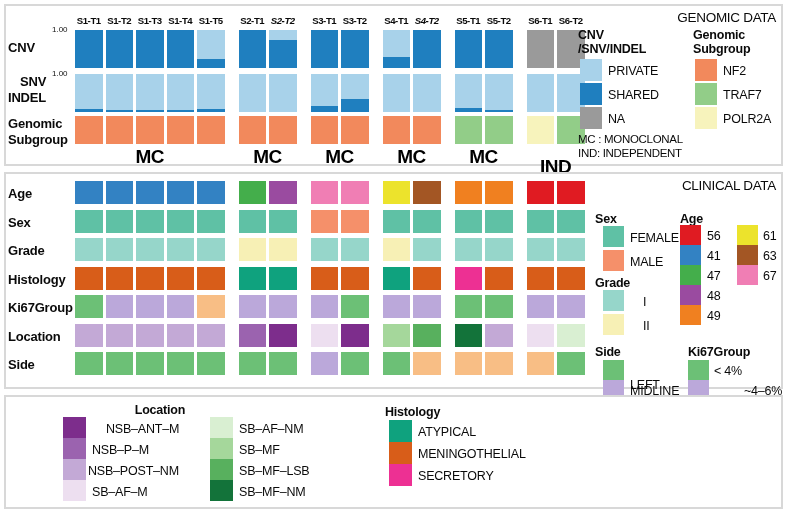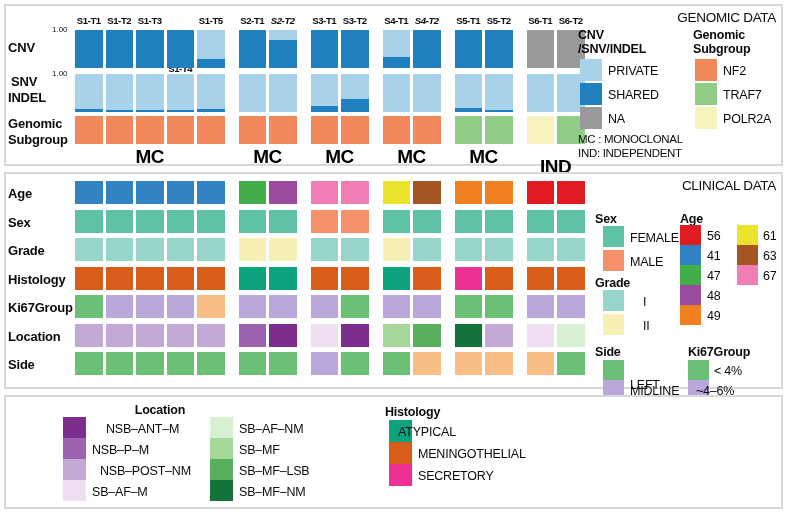--- a/index.html
+++ b/index.html
@@ -43,21 +43,21 @@
           letter-spacing:-0.2px;white-space:nowrap;}
   .note{position:absolute;font-size:11.5px;color:#0a0a0a;line-height:13px;
         letter-spacing:-0.3px;white-space:nowrap;}
 </style>
 </head>
 <body>
 
 <div class="panel" id="genomic-panel"></div>
 <div class="abs" id="genomic-layer">
     <div class="rowlab" style="left: 8px; top: 41px;">CNV</div>
-    <div class="rowlab" style="left: 11px; top: 75px; text-align: center;">SNV</div>
+    <div class="rowlab" style="left: 20px; top: 75px; text-align: center;">SNV</div>
     <div class="rowlab" style="left: 8px; top: 91px;">INDEL</div>
     <div class="rowlab" style="left: 8px; top: 117px;">Genomic</div>
     <div class="rowlab" style="left: 8px; top: 133px;">Subgroup</div>
     <div class="tick" style="left: 52px; top: 25px;">1.00</div>
     <div class="tick" style="left: 52px; top: 69px;">1.00</div>
     <div class="smphead" style="left: 71px; top: 15px; width: 35.5px;">S1-T1</div>
     <div class="bar" style="left: 75px; top: 30px; width: 27.5px; height: 38px;">
       <div class="seg" style="height: 100%; background: rgb(31, 127, 191);"></div>
     </div>
     <div class="bar" style="left: 75px; top: 74px; width: 27.5px; height: 38px;">
@@ -76,21 +76,21 @@
     <div class="cell" style="left: 105.5px; top: 116px; width: 27.5px; height: 28px; background: rgb(242, 137, 92);"></div>
     <div class="smphead" style="left: 132px; top: 15px; width: 35.5px;">S1-T3</div>
     <div class="bar" style="left: 136px; top: 30px; width: 27.5px; height: 38px;">
       <div class="seg" style="height: 100%; background: rgb(31, 127, 191);"></div>
     </div>
     <div class="bar" style="left: 136px; top: 74px; width: 27.5px; height: 38px;">
       <div class="seg" style="height: 94%; background: rgb(168, 210, 234);"></div>
       <div class="seg" style="height: 6%; background: rgb(31, 127, 191);"></div>
     </div>
     <div class="cell" style="left: 136px; top: 116px; width: 27.5px; height: 28px; background: rgb(242, 137, 92);"></div>
-    <div class="smphead" style="left: 162.5px; top: 15px; width: 35.5px; margin-top: 48px;">S1-T4</div>
+    <div class="smphead" style="left: 162.5px; top: 15px; width: 35.5px;">S1-T4</div>
     <div class="bar" style="left: 166.5px; top: 30px; width: 27.5px; height: 38px;">
       <div class="seg" style="height: 100%; background: rgb(31, 127, 191);"></div>
     </div>
     <div class="bar" style="left: 166.5px; top: 74px; width: 27.5px; height: 38px;">
       <div class="seg" style="height: 94%; background: rgb(168, 210, 234);"></div>
       <div class="seg" style="height: 6%; background: rgb(31, 127, 191);"></div>
     </div>
     <div class="cell" style="left: 166.5px; top: 116px; width: 27.5px; height: 28px; background: rgb(242, 137, 92);"></div>
     <div class="smphead" style="left: 193px; top: 15px; width: 35.5px;">S1-T5</div>
     <div class="bar" style="left: 197px; top: 30px; width: 27.5px; height: 38px;">
@@ -361,44 +361,44 @@
     <div class="swatch" style="left: 603px; top: 360px; width: 21px; height: 20px; background: rgb(108, 192, 118);"></div>
     <div class="legtxt" style="left: 630px; top: 379px;">LEFT</div>
     <div class="swatch" style="left: 603px; top: 380px; width: 21px; height: 20px; background: rgb(187, 168, 218);"></div>
     <div class="legtxt" style="left: 630px; top: 385px;">MIDLINE</div>
     <div class="swatch" style="left: 603px; top: 400px; width: 21px; height: 20px; background: rgb(248, 190, 133);"></div>
     <div class="legtxt" style="left: 630px; top: 405px;">RIGHT</div>
     <div class="legtitle" style="left: 688px; top: 345px;">Ki67Group</div>
     <div class="swatch" style="left: 688px; top: 360px; width: 21px; height: 20px; background: rgb(108, 192, 118);"></div>
     <div class="legtxt" style="left: 714px; top: 365px;">&lt; 4%</div>
     <div class="swatch" style="left: 688px; top: 380px; width: 21px; height: 20px; background: rgb(187, 168, 218);"></div>
-    <div class="legtxt" style="left: 696px; top: 385px;">~4–6%</div>
+    <div class="legtxt" style="left: 744px; top: 385px;">~4–6%</div>
     <div class="swatch" style="left: 688px; top: 400px; width: 21px; height: 20px; background: rgb(248, 190, 133);"></div>
     <div class="legtxt" style="left: 714px; top: 405px;">~6–8%</div>
   </div>
 
 <div class="panel" id="legend-panel"></div>
 <div class="abs" id="legend-layer">
     <div class="legtitle" style="left: 60px; top: 403px; width: 200px; text-align: center;">Location</div>
     <div class="swatch" style="left: 63px; top: 417px; width: 23px; height: 21px; background: rgb(125, 45, 140);"></div>
     <div class="legtxt" style="left: 106px; top: 423px;">NSB–ANT–M</div>
     <div class="swatch" style="left: 63px; top: 438px; width: 23px; height: 21px; background: rgb(155, 99, 175);"></div>
     <div class="legtxt" style="left: 92px; top: 444px;">NSB–P–M</div>
     <div class="swatch" style="left: 63px; top: 459px; width: 23px; height: 21px; background: rgb(195, 169, 214);"></div>
-    <div class="legtxt" style="left: 100px; top: 465px;">NSB–POST–NM</div>
+    <div class="legtxt" style="left: 88px; top: 465px;">NSB–POST–NM</div>
     <div class="swatch" style="left: 63px; top: 480px; width: 23px; height: 21px; background: rgb(237, 223, 240);"></div>
     <div class="legtxt" style="left: 92px; top: 486px;">SB–AF–M</div>
     <div class="swatch" style="left: 210px; top: 417px; width: 23px; height: 21px; background: rgb(217, 239, 210);"></div>
     <div class="legtxt" style="left: 239px; top: 423px;">SB–AF–NM</div>
     <div class="swatch" style="left: 210px; top: 438px; width: 23px; height: 21px; background: rgb(165, 215, 155);"></div>
     <div class="legtxt" style="left: 239px; top: 444px;">SB–MF</div>
     <div class="swatch" style="left: 210px; top: 459px; width: 23px; height: 21px; background: rgb(88, 176, 94);"></div>
     <div class="legtxt" style="left: 239px; top: 465px;">SB–MF–LSB</div>
     <div class="swatch" style="left: 210px; top: 480px; width: 23px; height: 21px; background: rgb(19, 115, 58);"></div>
     <div class="legtxt" style="left: 239px; top: 486px;">SB–MF–NM</div>
     <div class="legtitle" style="left: 385px; top: 405px;">Histology</div>
     <div class="swatch" style="left: 389px; top: 420px; width: 23px; height: 22px; background: rgb(15, 162, 126);"></div>
-    <div class="legtxt" style="left: 398px; top: 426px; text-align: center;">ATYPICAL</div>
+    <div class="legtxt" style="left: 418px; top: 426px; text-align: center;">ATYPICAL</div>
     <div class="swatch" style="left: 389px; top: 442px; width: 23px; height: 22px; background: rgb(216, 93, 25);"></div>
     <div class="legtxt" style="left: 418px; top: 448px;">MENINGOTHELIAL</div>
     <div class="swatch" style="left: 389px; top: 464px; width: 23px; height: 22px; background: rgb(237, 48, 147);"></div>
     <div class="legtxt" style="left: 418px; top: 470px;">SECRETORY</div>
   </div>
 
 </body></html>

